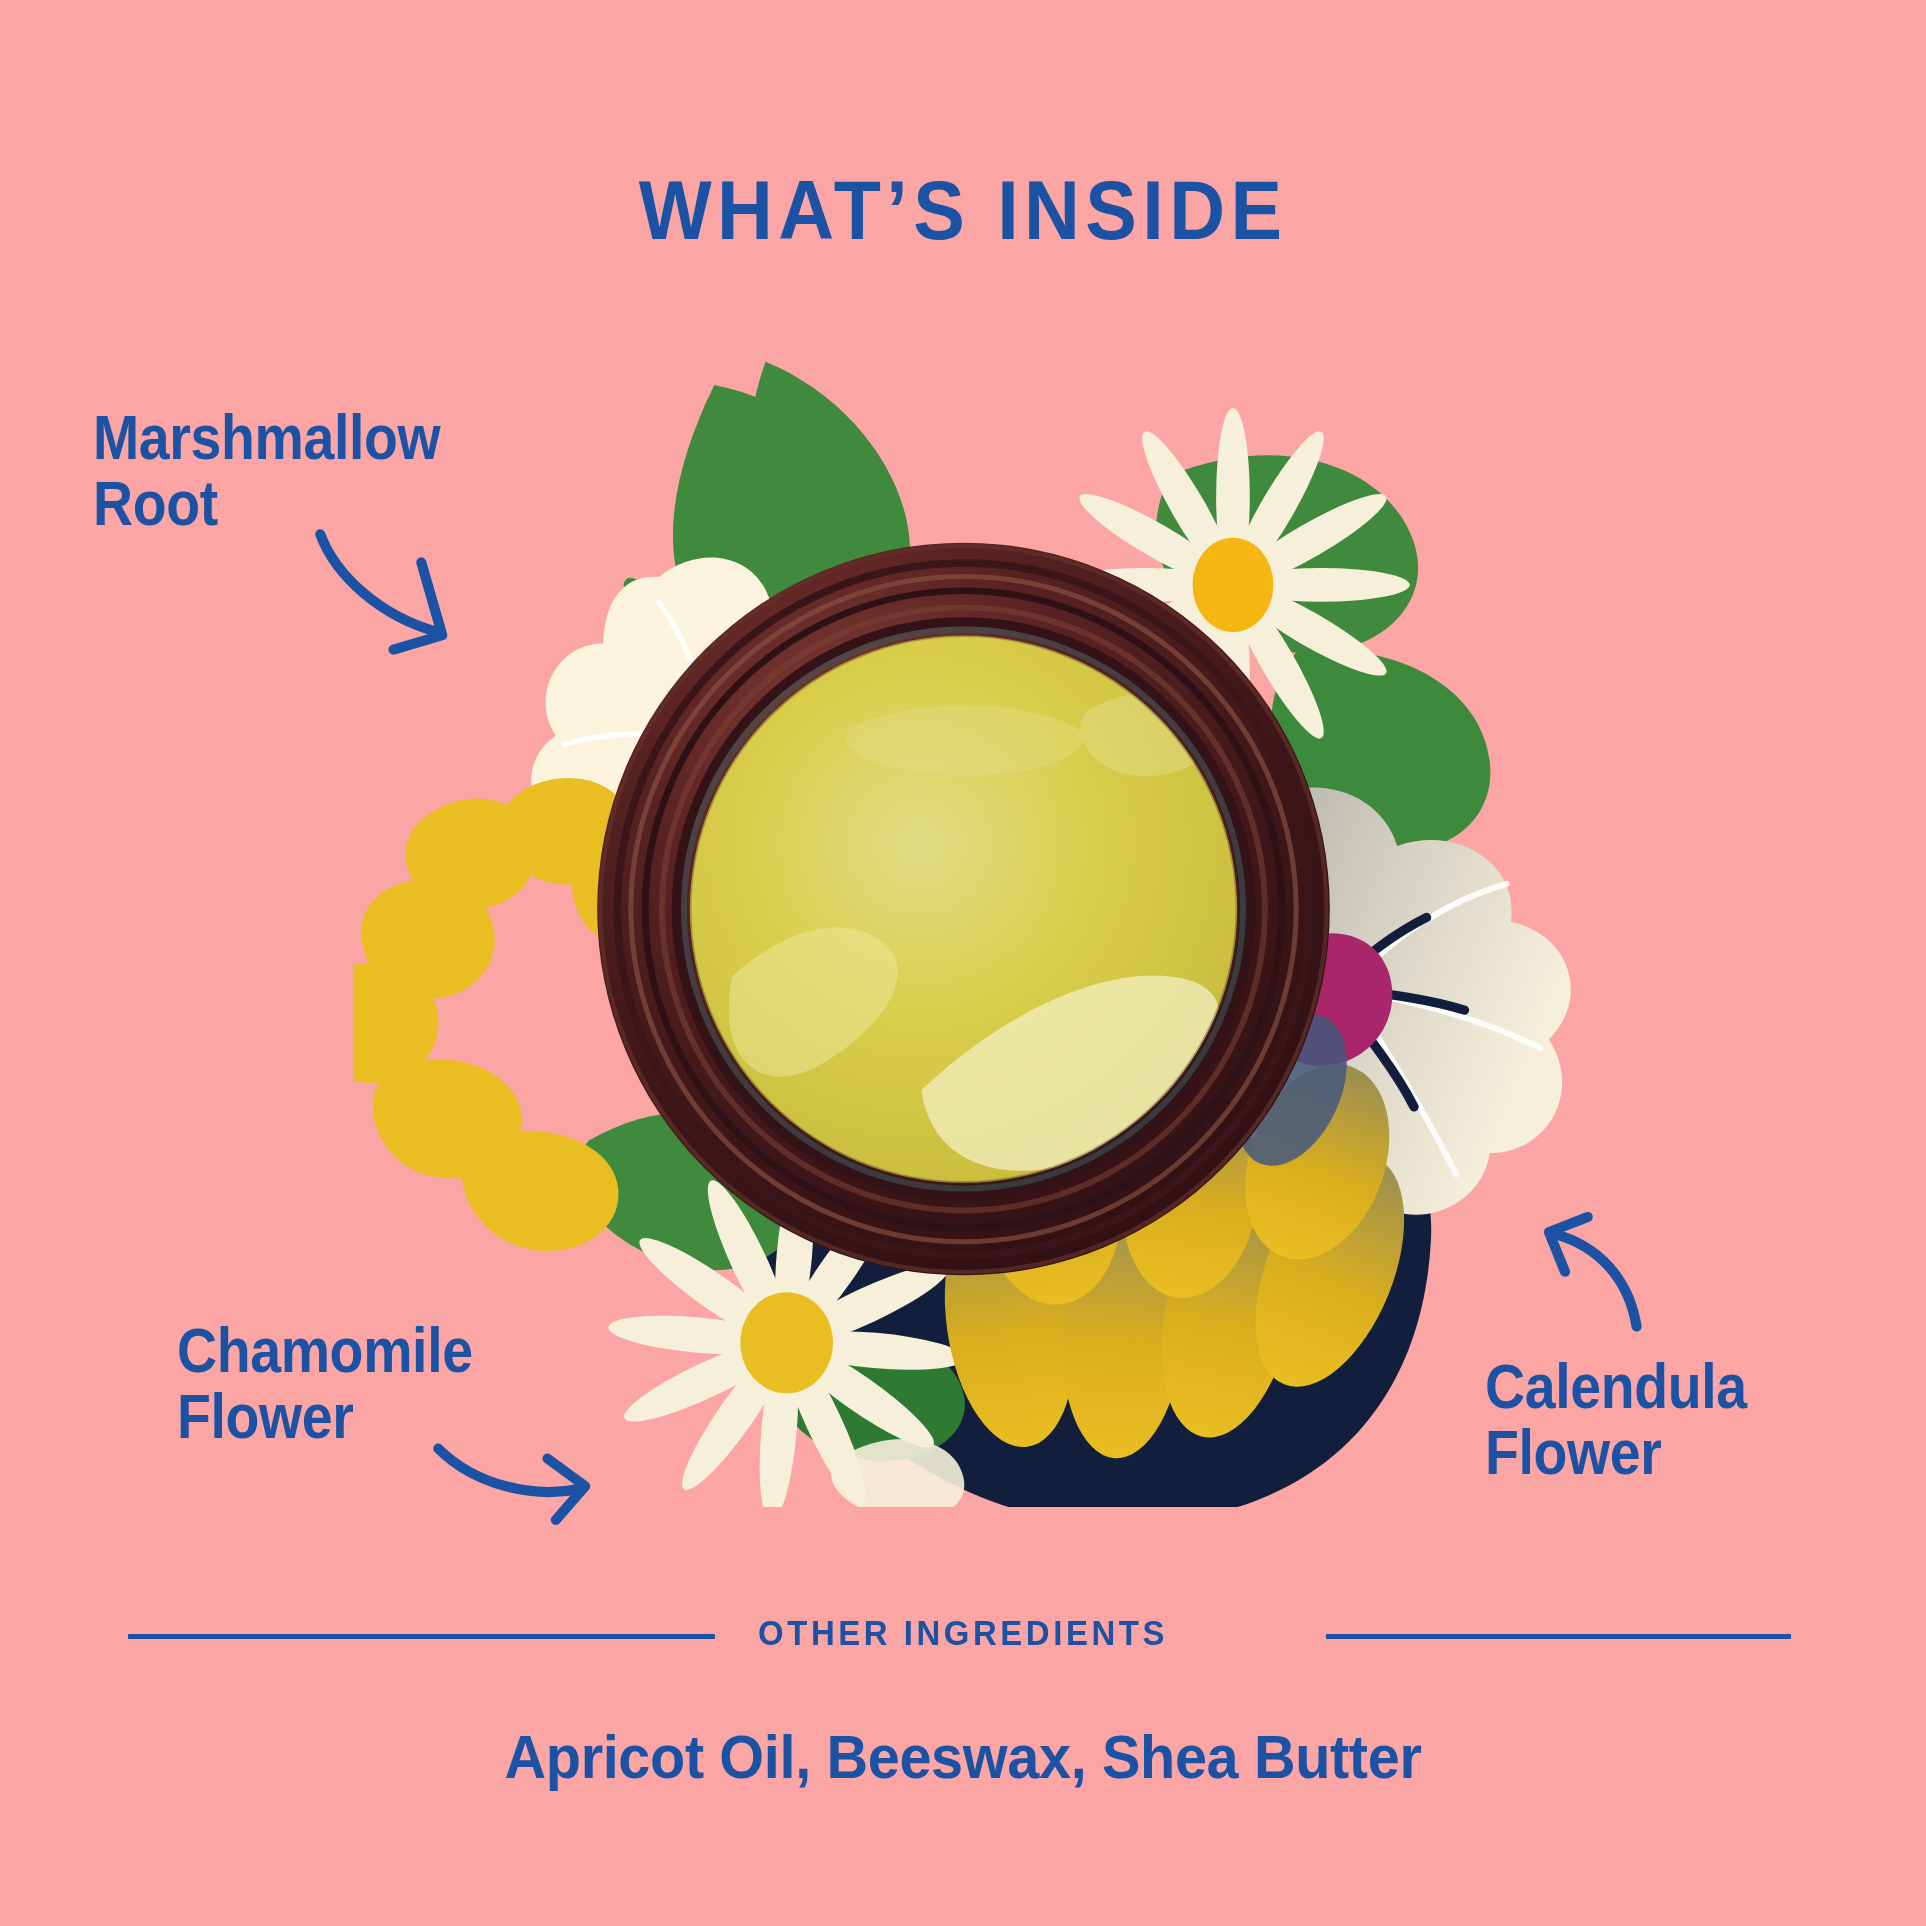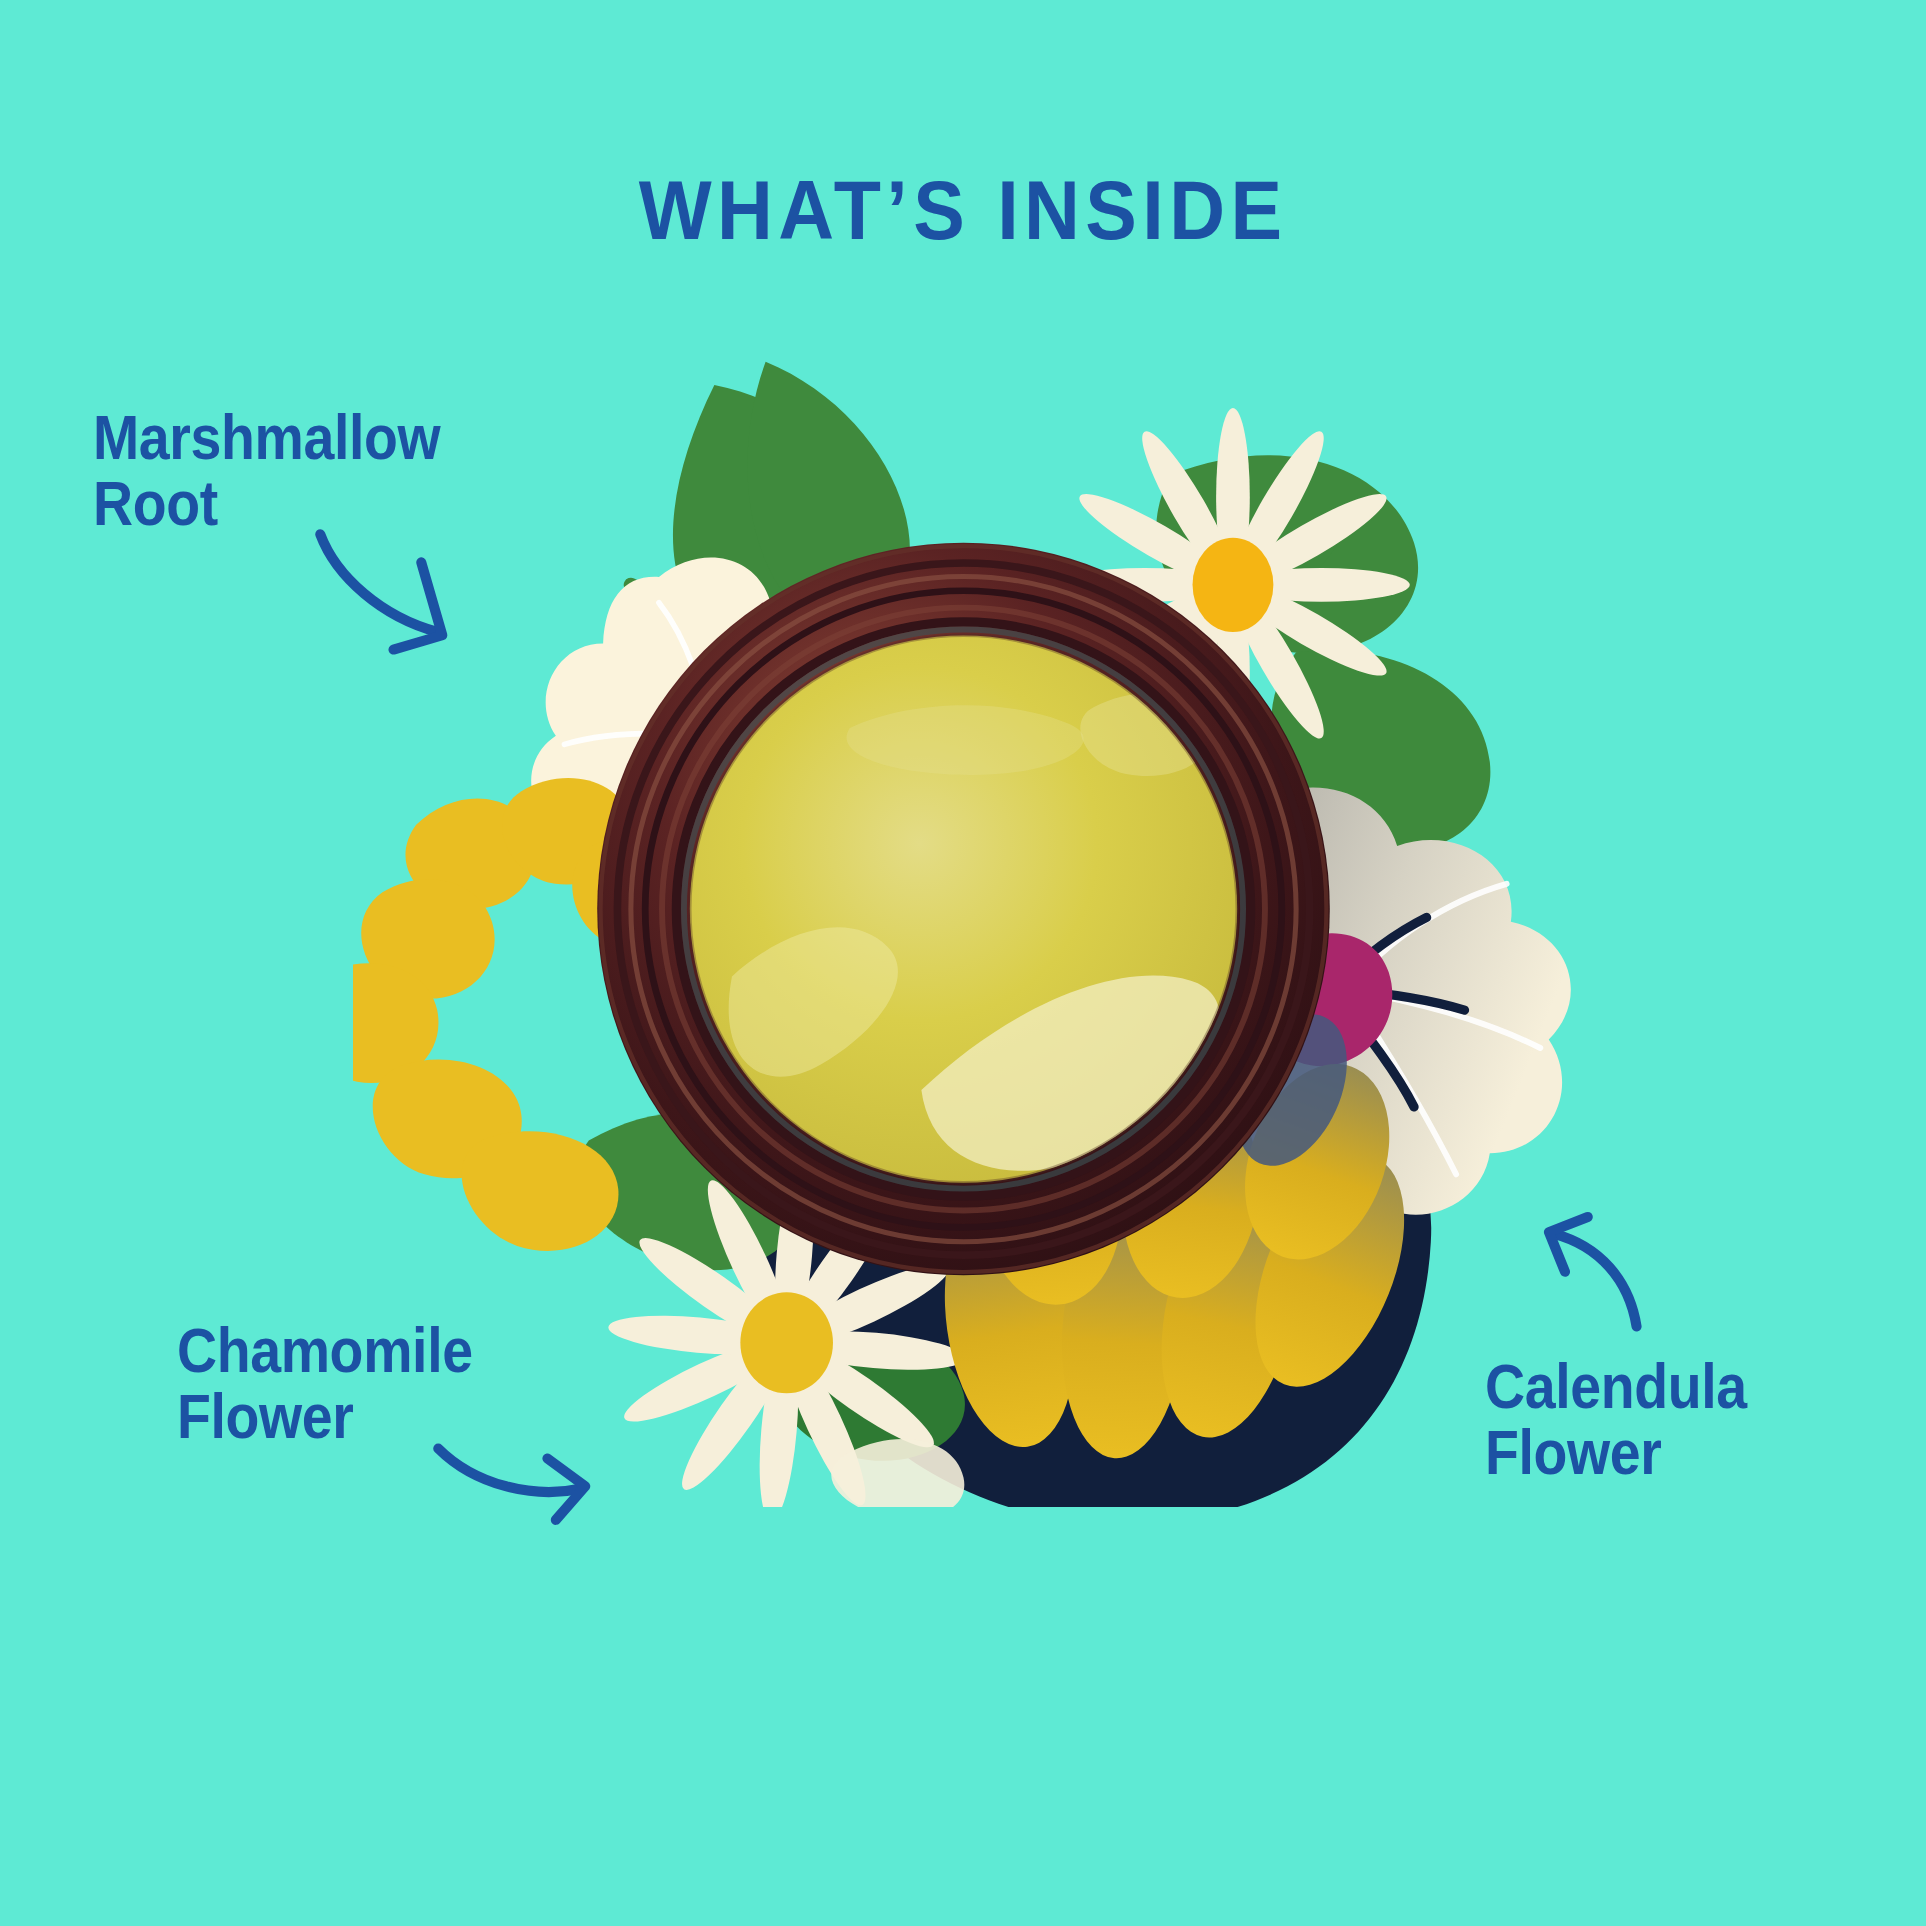--- a/index.html
+++ b/index.html
@@ -2,21 +2,21 @@
 <html style="font-size:6.7px"><head>
 <meta charset="utf-8">
 <style>
   html,body{margin:0;padding:0;background:#ffffff;}
   body{
     width:1926px;height:1926px;
     font-family:"Liberation Sans", sans-serif;
     overflow:hidden;
     position:relative;
   }
-  .stage{position:absolute;inset:0;background:#5eead4;}
+  .stage{position:absolute;inset:0;background:#fca5a5;}
 
   
   .title{
     position:absolute;left:0;right:0;top:168px;
     text-align:center;
     font-size:84px;
     font-weight:800;
     letter-spacing:5.9px;
     color:#1C52A3;
     line-height:1;
@@ -302,15 +302,23 @@
     <path d="M282 96 L372 162 L302 242" stroke="#1C52A3" stroke-width="24" fill="none" stroke-linecap="round" stroke-linejoin="round"></path>
   </svg>
 
   <div class="callout right" id="cl-calendula">Calendula
 Flower</div>
   <svg class="arrow" id="ar-calendula" viewBox="0 0 520 420">
     <path d="M348 312 C330 200 258 120 152 92" stroke="#1C52A3" stroke-width="24" fill="none" stroke-linecap="round"></path>
     <path d="M232 52 L140 88 L178 182" stroke="#1C52A3" stroke-width="24" fill="none" stroke-linecap="round" stroke-linejoin="round"></path>
   </svg>
 
+  <div class="footer">
+    <div class="oi-row">
+      <div class="oi-rule left"></div>
+      <div class="oi-rule right"></div>
+      <div class="oi-label">OTHER INGREDIENTS</div>
+    </div>
+    <div class="oi-list">Apricot Oil, Beeswax, Shea Butter</div>
+  </div>
 
 </div>
 
 
 </body></html>

